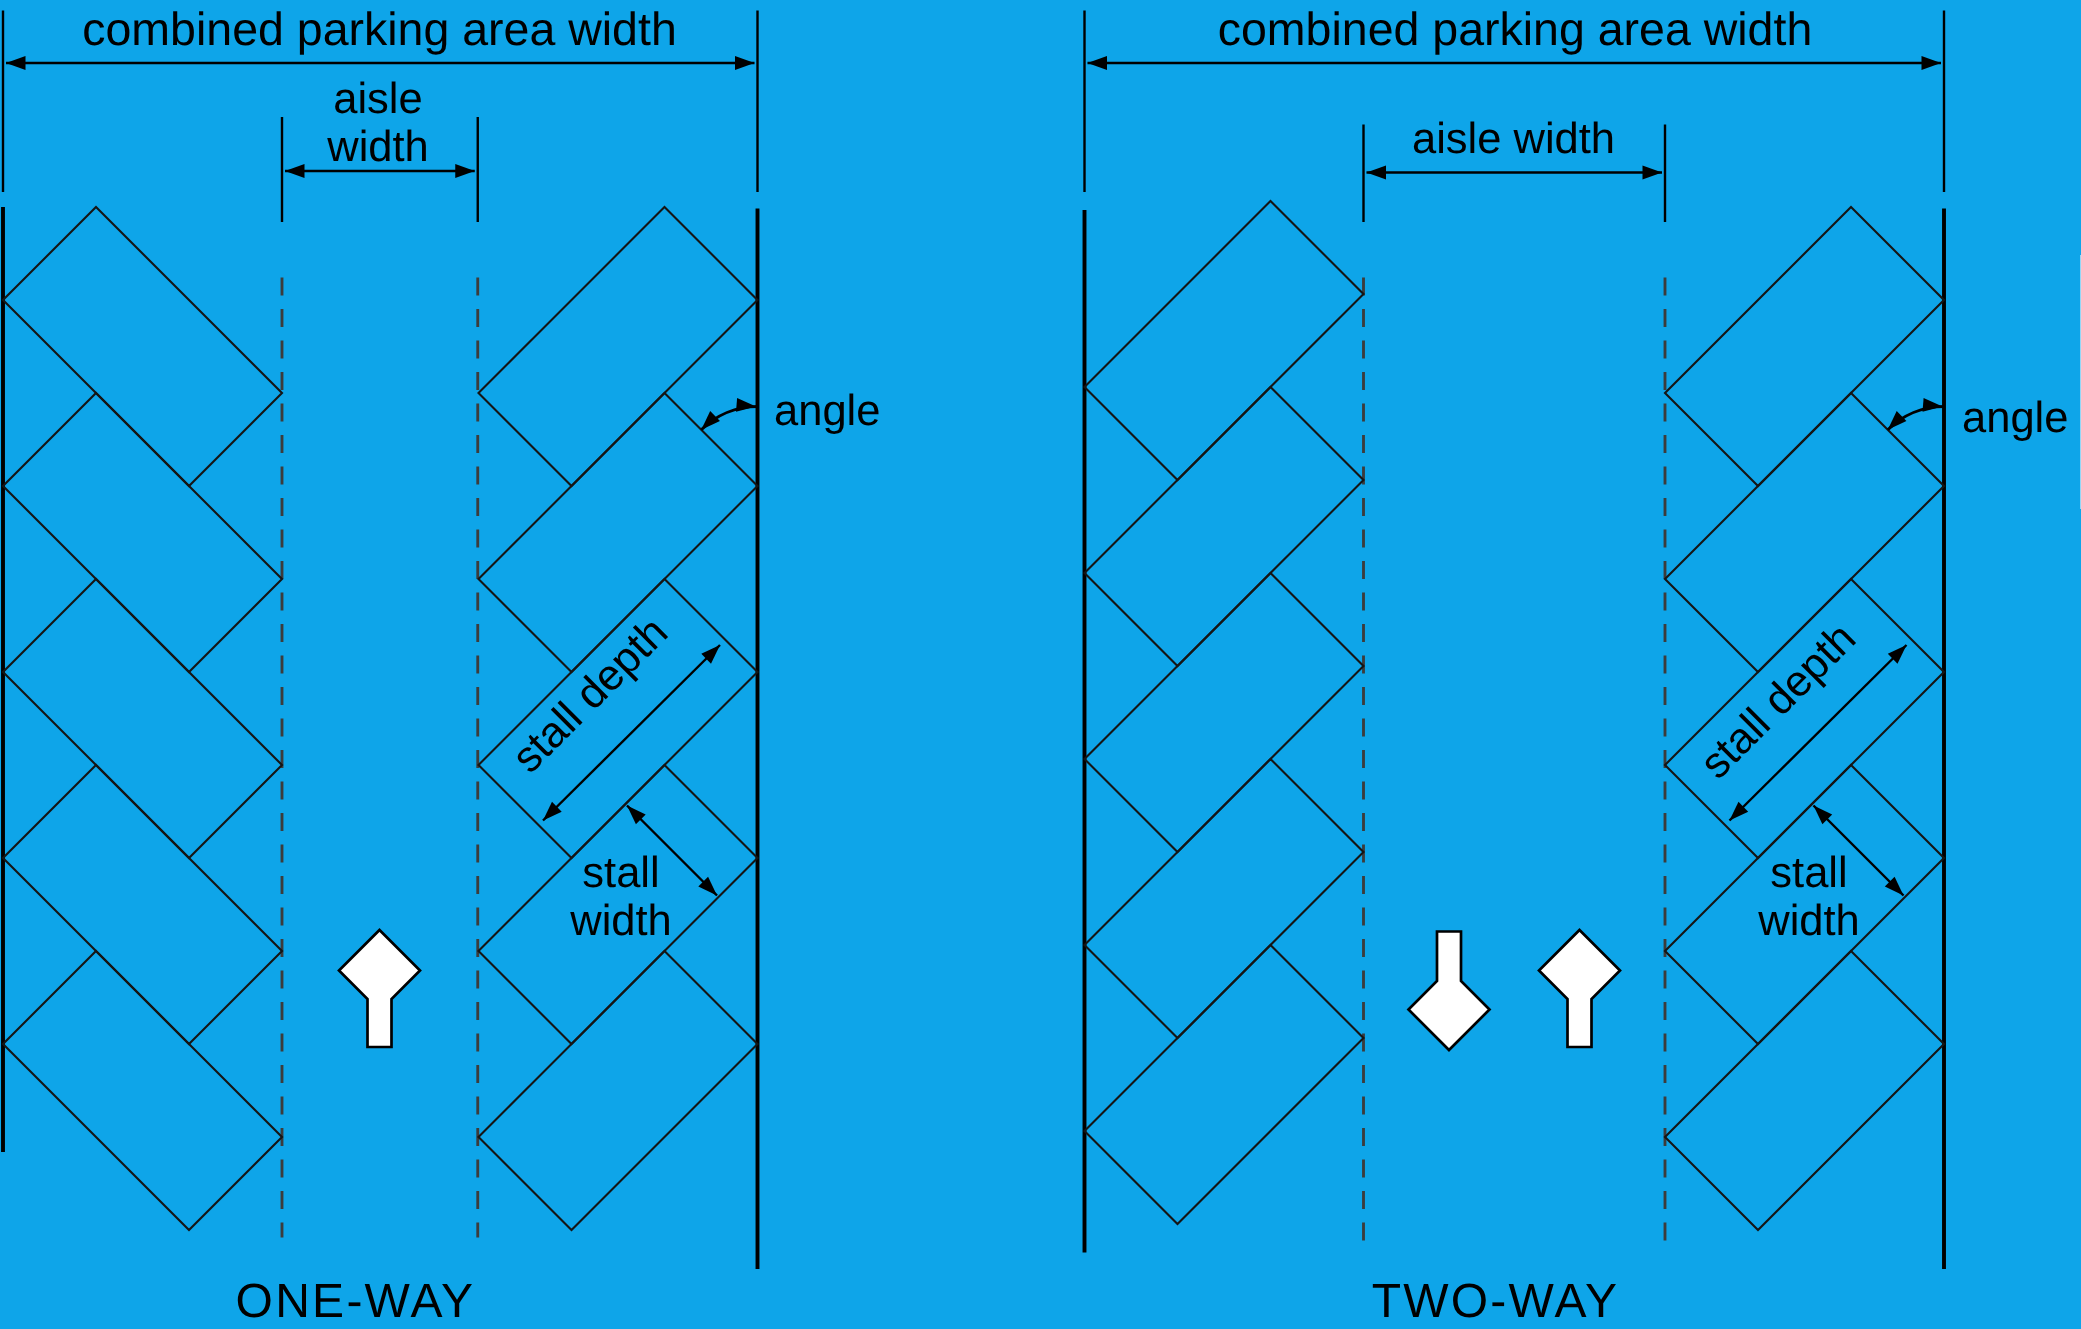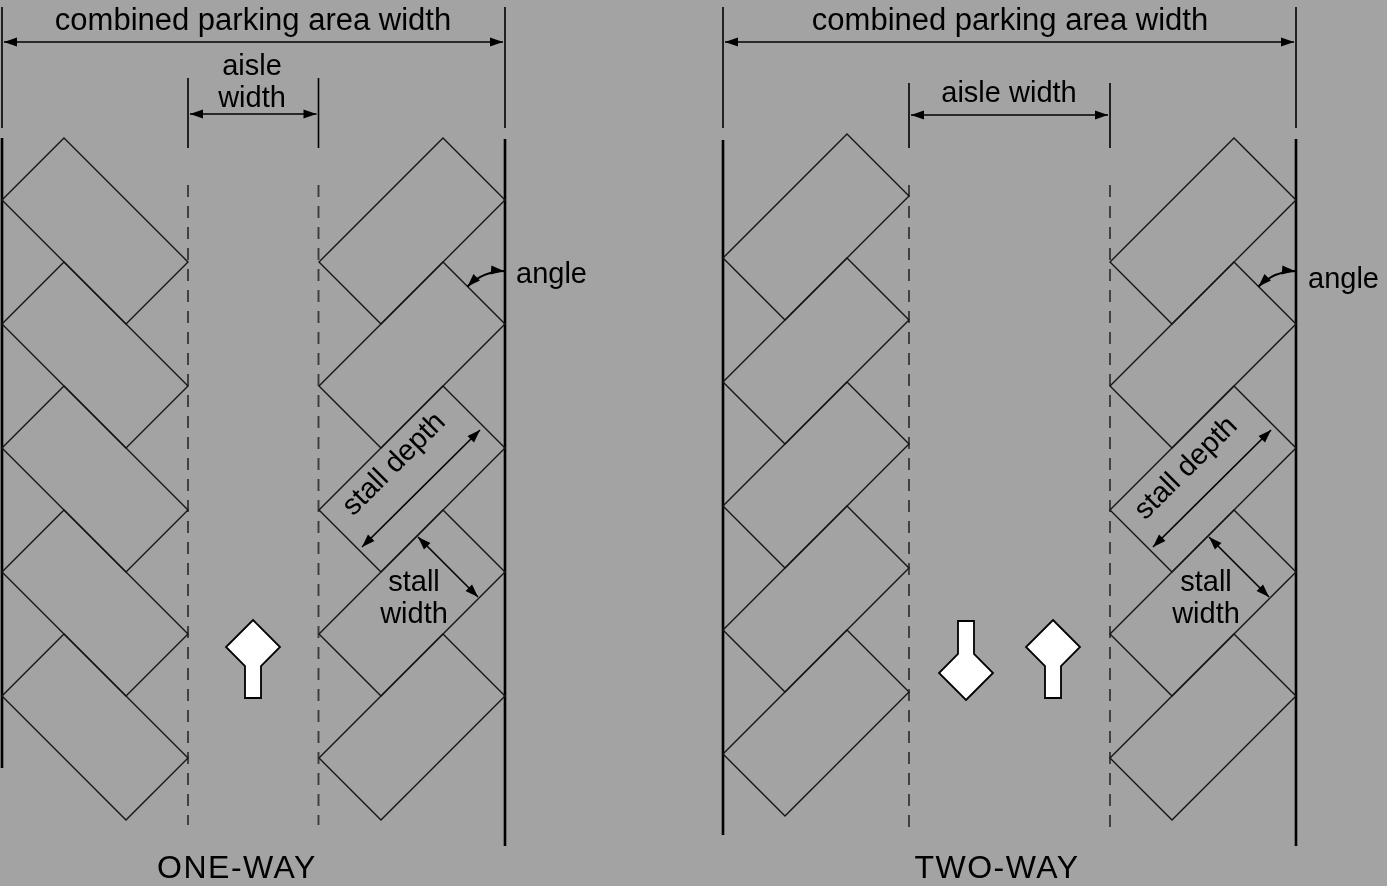--- a/index.html
+++ b/index.html
@@ -1,17 +1,17 @@
 <!DOCTYPE html>
 <html><head>
 <meta charset="utf-8">
 <title>Parking Layout Diagram</title>
 <style>
   html,body{margin:0;padding:0;background:#ffffff;}
-  .stage{position:relative;width:1387px;height:886px;background:#a3a3a3;overflow:hidden;}
+  .stage{position:relative;width:1387px;height:886px;background:#0ea5e9;overflow:hidden;}
   svg{display:block;}
   .solid{stroke:#000000;stroke-width:2.6;fill:none;}
   .tick{stroke:#000000;stroke-width:1.6;fill:none;}
   .dash{stroke:#3c3c3c;stroke-width:1.9;fill:none;stroke-dasharray:12 9;}
   .stall{stroke:#151515;stroke-width:1.4;fill:none;stroke-linejoin:miter;}
   .dim{stroke:#000000;stroke-width:1.6;fill:none;}
   .arc{stroke:#000000;stroke-width:2;fill:none;}
   .head{fill:#000000;stroke:none;}
   .blockarrow{fill:#ffffff;stroke:#000000;stroke-width:1.8;stroke-linejoin:miter;}
   text{fill:#000000;font-family:"Liberation Sans", sans-serif;}

